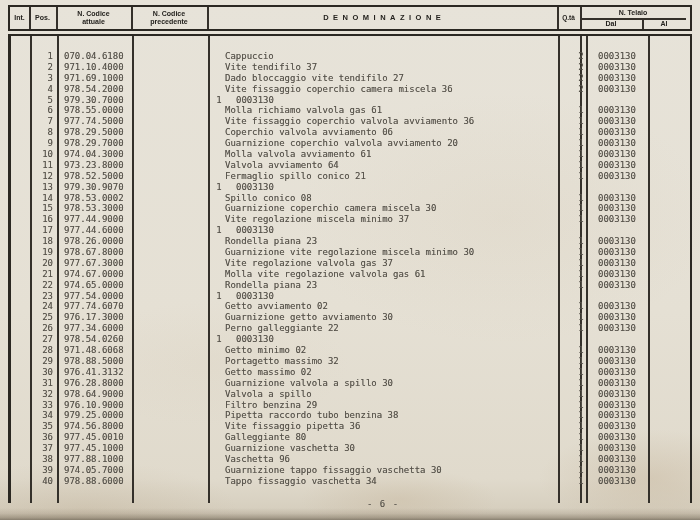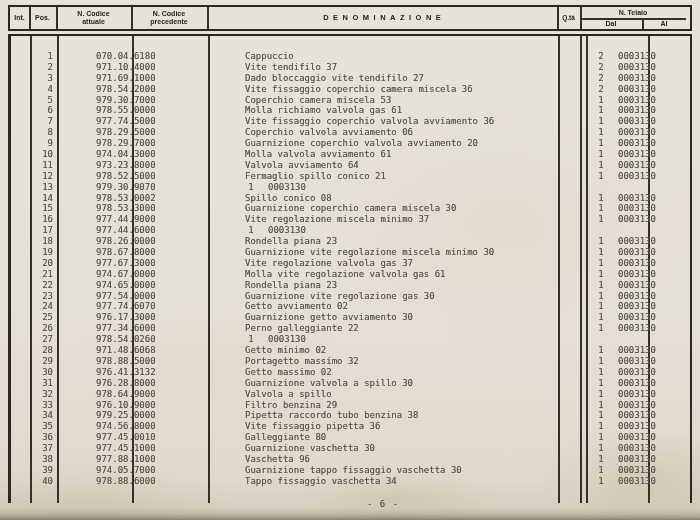--- a/index.html
+++ b/index.html
@@ -57,23 +57,23 @@
     position:absolute;left:8px;top:34px;width:684px;height:469px;
     border-top:2px solid #2b2822;border-left:3px solid #2b2822;border-right:2px solid #2b2822;
     box-sizing:border-box;
   }
   .rows{position:absolute;left:0;top:15px;right:0;}
   .row{display:flex;height:10.9px;font-size:9px;line-height:10.9px;color:#56524a;
        text-shadow:0 0 0.5px rgba(86,82,74,0.55);}
   .cell{box-sizing:border-box;overflow:hidden;white-space:nowrap;flex:0 0 auto;}
   .c-int {width:19px;}
   .c-pos {width:27px;text-align:right;padding-right:4px;}
-  .c-cod {width:75px;padding-left:7px;margin-left:32px;}
+  .c-cod {width:75px;padding-left:7px;}
   .c-prec{width:76px;}
-  .c-den {width:350px;padding-left:5px;}
+  .c-den {width:350px;padding-left:5px;margin-left:12px;}
   .c-qta {width:22px;text-align:center;}
   .c-gap {width:6px;}
   .c-dal {width:62px;}
   .c-al  {width:44px;}
   
   .page-number{
     position:absolute;left:352px;top:499px;width:62px;
     font-size:9px;color:#5a564e;text-align:center;letter-spacing:1px;
     text-shadow:0 0 0.5px rgba(90,86,78,0.5);
   }
@@ -177,21 +177,20 @@
           <div class="cell c-qta">2</div>
           <div class="cell c-gap"></div>
           <div class="cell c-dal">0003130</div>
           <div class="cell c-al"></div>
         </div>
         <div class="row">
           <div class="cell c-int"></div>
           <div class="cell c-pos">5</div>
           <div class="cell c-cod">979.30.7000</div>
           <div class="cell c-prec"></div>
-          <div class="cell c-den">Coperchio camera miscela 53</div>
           <div class="cell c-qta">1</div>
           <div class="cell c-gap"></div>
           <div class="cell c-dal">0003130</div>
           <div class="cell c-al"></div>
         </div>
         <div class="row">
           <div class="cell c-int"></div>
           <div class="cell c-pos">6</div>
           <div class="cell c-cod">978.55.0000</div>
           <div class="cell c-prec"></div>
@@ -373,21 +372,20 @@
           <div class="cell c-qta">1</div>
           <div class="cell c-gap"></div>
           <div class="cell c-dal">0003130</div>
           <div class="cell c-al"></div>
         </div>
         <div class="row">
           <div class="cell c-int"></div>
           <div class="cell c-pos">23</div>
           <div class="cell c-cod">977.54.0000</div>
           <div class="cell c-prec"></div>
-          <div class="cell c-den">Guarnizione vite regolazione gas 30</div>
           <div class="cell c-qta">1</div>
           <div class="cell c-gap"></div>
           <div class="cell c-dal">0003130</div>
           <div class="cell c-al"></div>
         </div>
         <div class="row">
           <div class="cell c-int"></div>
           <div class="cell c-pos">24</div>
           <div class="cell c-cod">977.74.6070</div>
           <div class="cell c-prec"></div>

